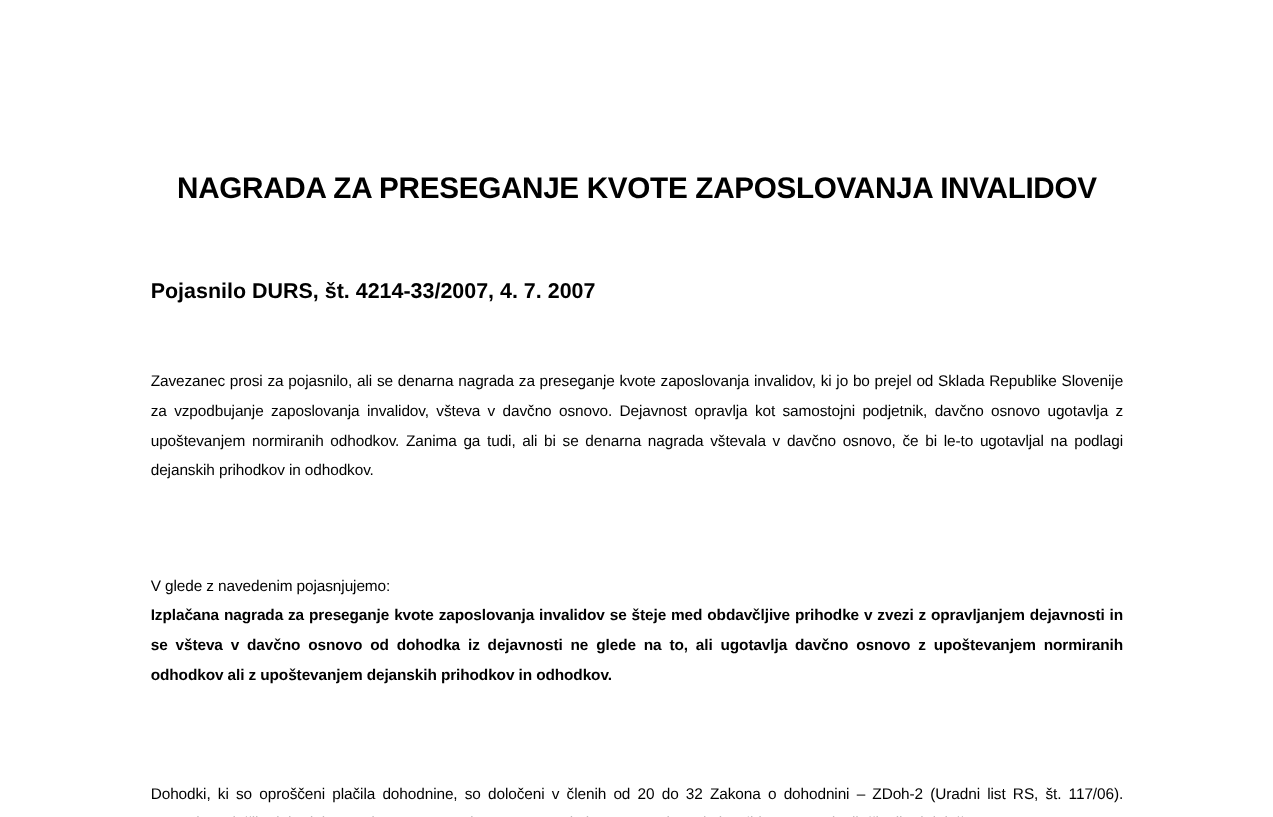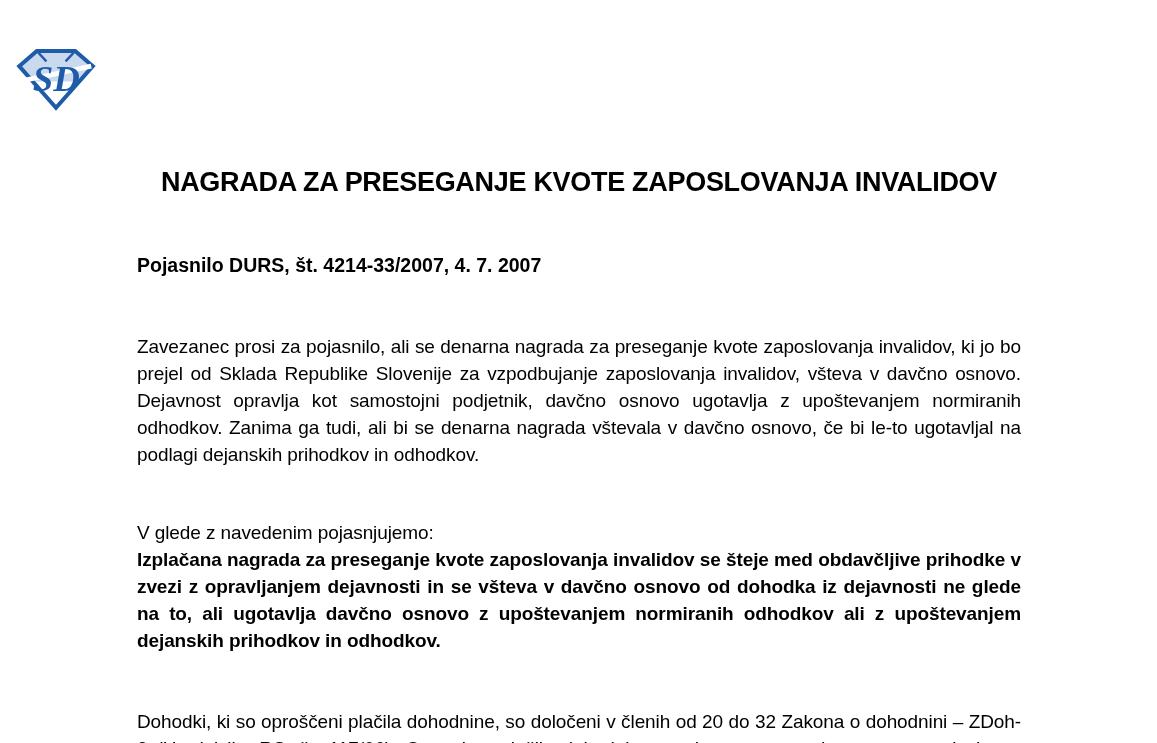--- a/index.html
+++ b/index.html
@@ -20,63 +20,49 @@
     position: absolute;
     left: 15px; top: 47px;
     width: 82px; height: 64px;
   }
   .content {
     position: absolute;
     left: 137px;
     width: 884px;
   }
   .doc-title {
-    top: 167px;
+    top: 156px;
     text-align: center;
     font-weight: bold;
     font-size: 27px;
     line-height: 30px;
     letter-spacing: -0.3px;
   }
   .doc-ref {
     top: 253px;
     font-weight: bold;
     font-size: 19.5px;
     line-height: 24px;
   }
   .body-par {
-    font-size: 19px;
+    font-size: 14px;
     line-height: 27px;
     text-align: justify;
     letter-spacing: -0.1px;
   }
   .par1 { top: 333px; }
   .par2 { top: 519px; }
   .par3 { top: 708px; }
   .bold-run { font-weight: bold; margin-top: 36px; }
 </style>
 </head>
 <body>
 
 <div class="page">
 
-  <div class="logo">
-    <svg viewBox="0 0 100 80" width="82" height="64">
-
-      <path d="M4 24 L26 5 L74 5 L96 24 L79 43 L21 43 Z" fill="#C9D9EE" stroke="none"></path>
-
-      <path d="M26 5 L38 18 M74 5 L62 18" stroke="#1E5CA9" stroke-width="3" fill="none"></path>
-
-      <path d="M4 24 L26 5 L74 5 L96 24 L50 76 Z" fill="none" stroke="#1E5CA9" stroke-width="5" stroke-linejoin="miter"></path>
-
-      <path d="M8 42 Q50 34 94 24" stroke="#ffffff" stroke-width="6" fill="none"></path>
-
-      <text x="21" y="55" font-size="46" font-weight="bold" font-style="italic" font-family="'Liberation Serif', serif" fill="#1E5CA9">SD</text>
-    </svg>
-  </div>
 
   <div class="content doc-title" style="position:absolute;">
     <div>NAGRADA ZA PRESEGANJE KVOTE ZAPOSLOVANJA INVALIDOV</div>
   </div>
 
   <div class="content doc-ref" style="position:absolute;">Pojasnilo DURS, št. 4214-33/2007, 4. 7. 2007</div>
 
   <div class="content body-par par1" style="position:absolute;">Zavezanec prosi za pojasnilo, ali se denarna nagrada za preseganje kvote zaposlovanja invalidov, ki jo bo prejel od Sklada Republike Slovenije za vzpodbujanje zaposlovanja invalidov, všteva v davčno osnovo. Dejavnost opravlja kot samostojni podjetnik, davčno osnovo ugotavlja z upoštevanjem normiranih odhodkov. Zanima ga tudi, ali bi se denarna nagrada vštevala v davčno osnovo, če bi le-to ugotavljal na podlagi dejanskih prihodkov in odhodkov.</div>
 
   <div class="content body-par par2" style="position:absolute;">

